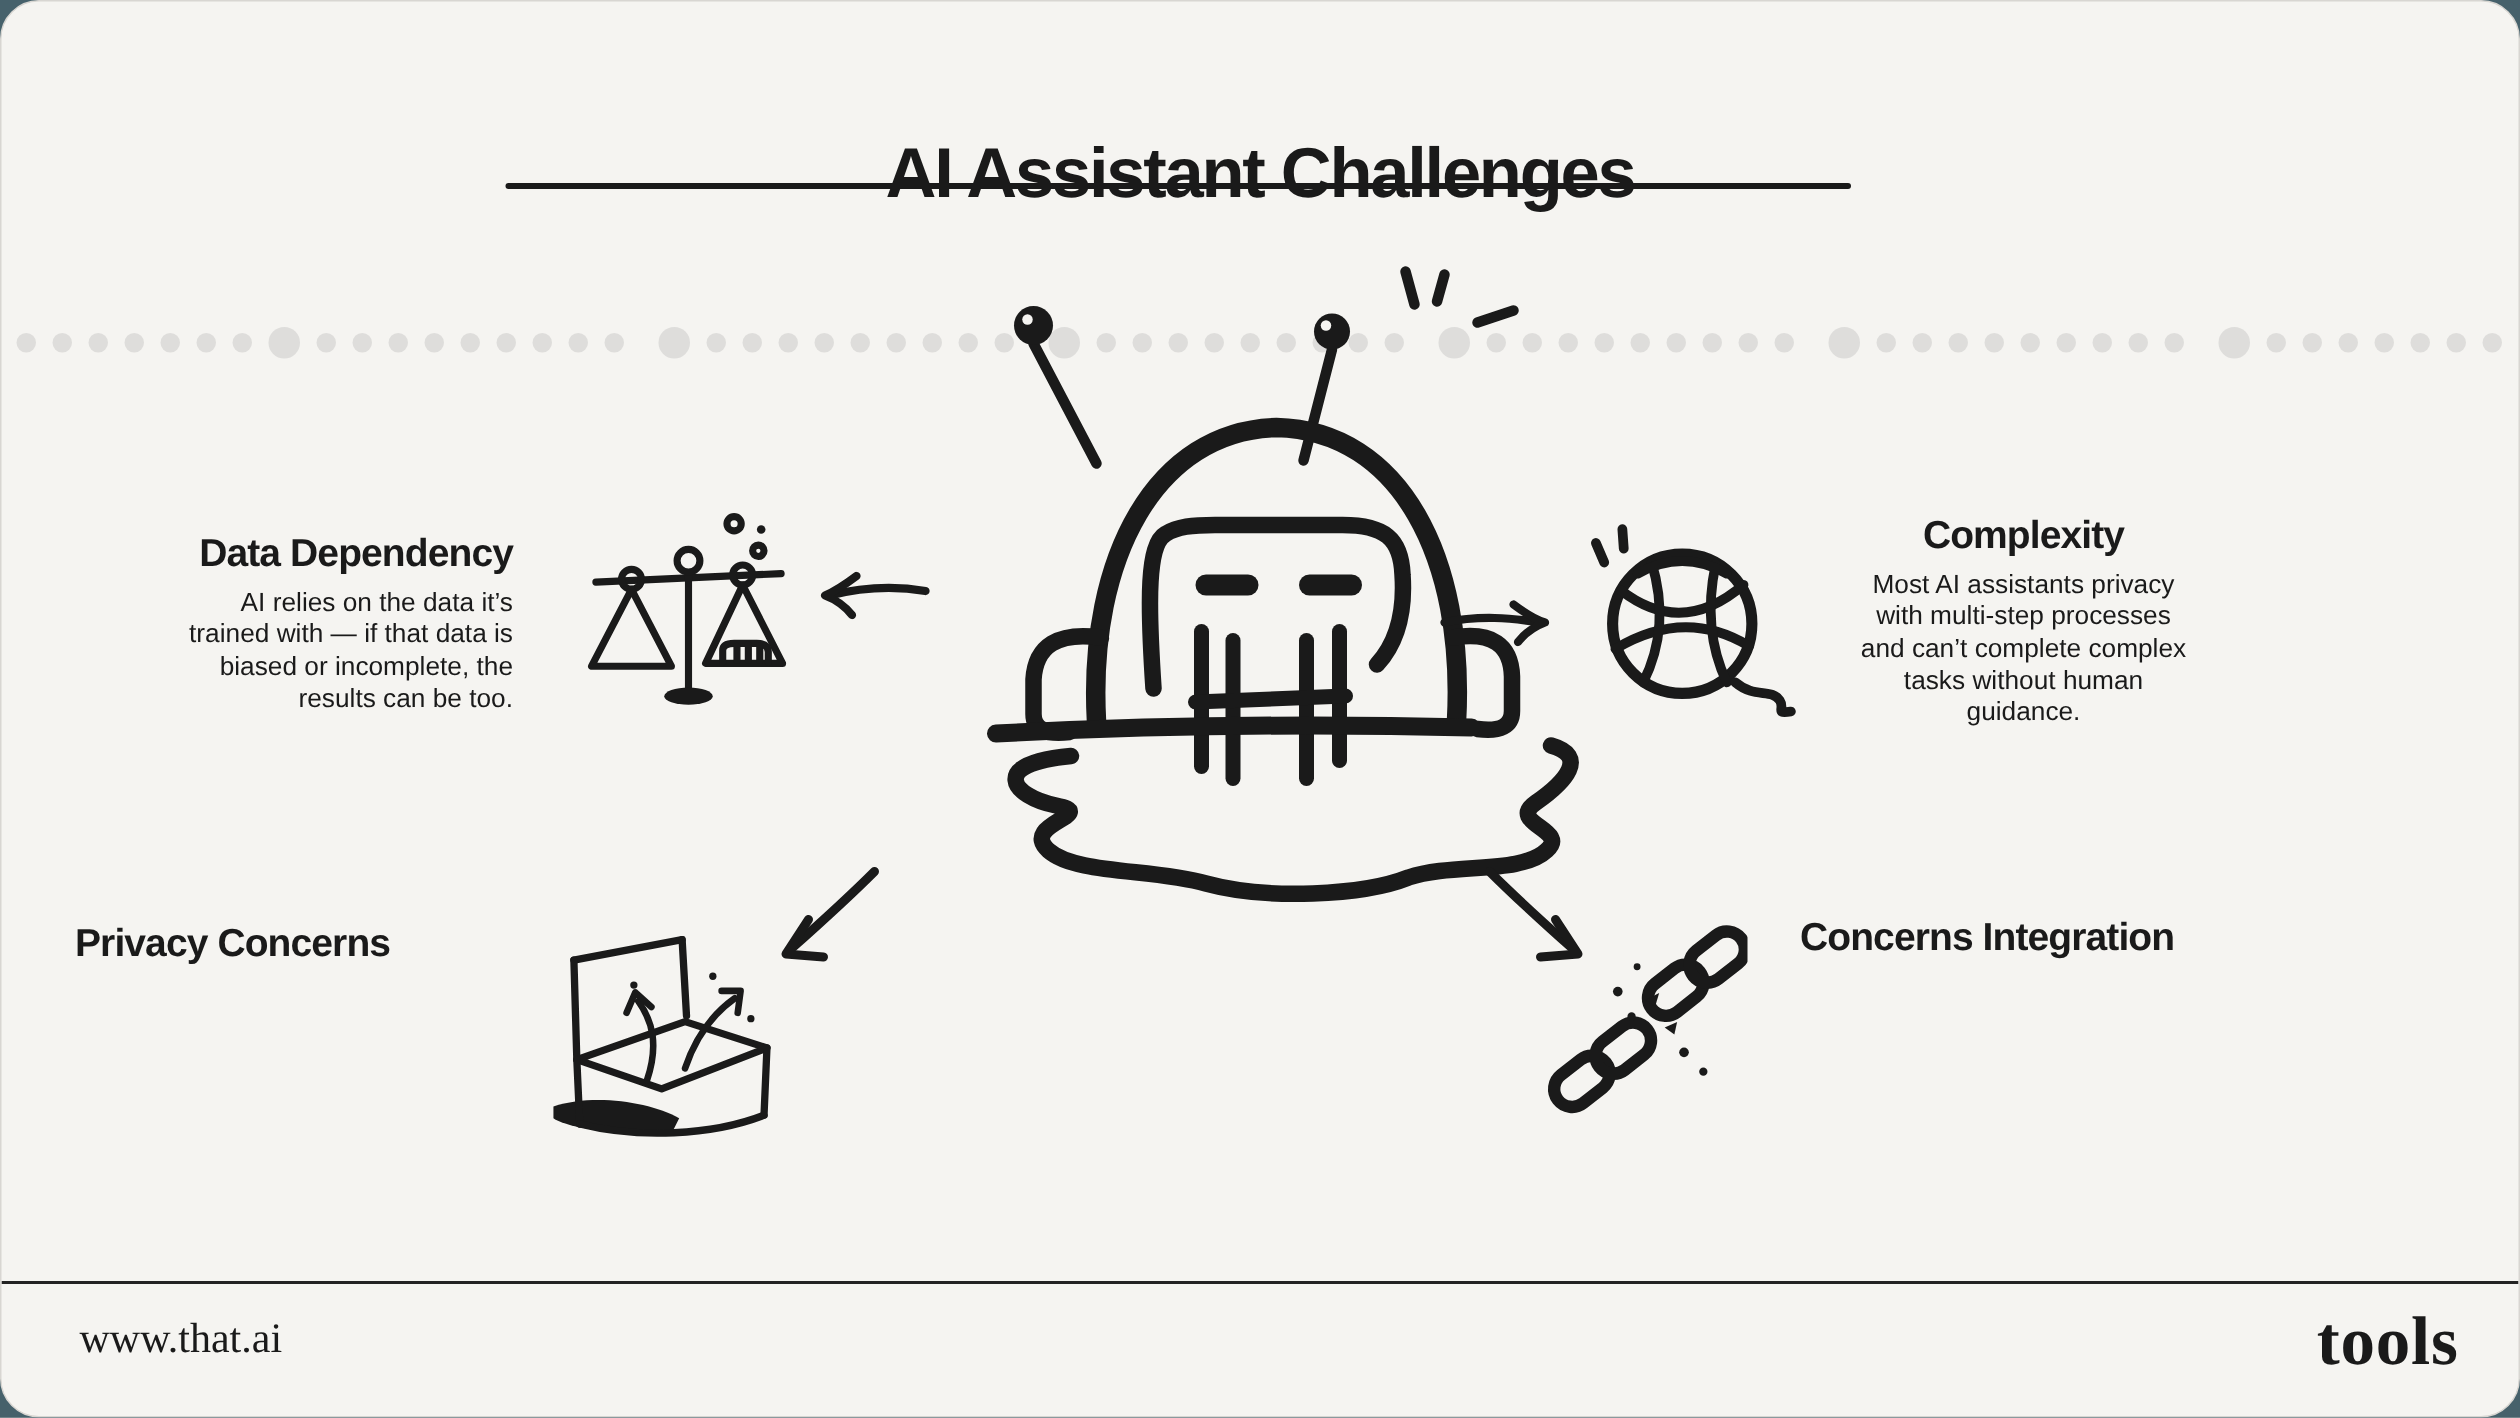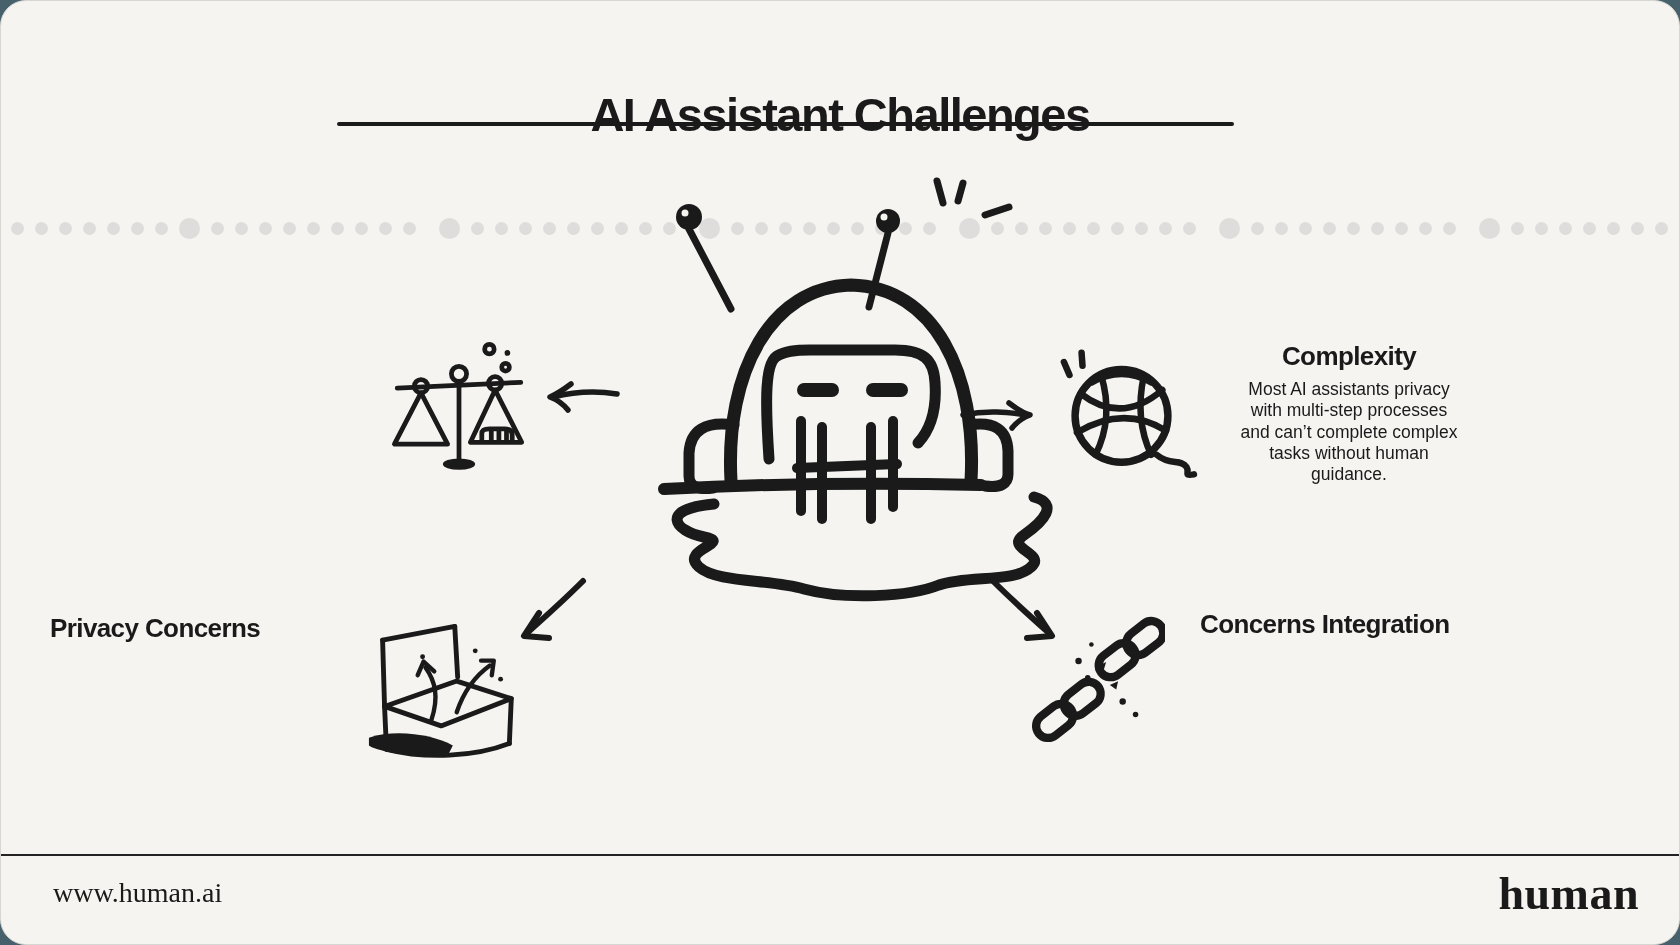--- a/index.html
+++ b/index.html
@@ -244,35 +244,42 @@
       <circle cx="56" cy="44" r="3.5"></circle>
       <path d="M76 50 l10 -5 l-3 10 z"></path>
       <circle cx="66" cy="62" r="3"></circle>
       <path d="M90 70 l9 -4 l-2 9 z"></path>
       <circle cx="104" cy="88" r="3.5"></circle>
       <circle cx="118" cy="102" r="3"></circle>
       <circle cx="70" cy="26" r="2.5"></circle>
     </g>
   </svg>
 
+  <div class="section abs sec-dd">
+    <h2>Data Dependency</h2>
+    <p>AI relies on the data it’s
+trained with — if that data is
+biased or incomplete, the
+results can be too.</p>
+  </div>
 
   <div class="section abs sec-cx">
     <h2>Complexity</h2>
     <p>Most AI assistants privacy
 with multi-step processes
 and can’t complete complex
 tasks without human
 guidance.</p>
   </div>
 
   <div class="section abs sec-pv">
     <h2>Privacy Concerns</h2>
   </div>
 
   <div class="section abs sec-li">
     <h2>Concerns Integration</h2>
   </div>
 
   <div class="footer-divider"></div>
-  <div class="footer-url">www.human.ai</div>
-  <div class="footer-logo">human</div>
+  <div class="footer-url">www.that.ai</div>
+  <div class="footer-logo">tools</div>
 
 </div>
 
 </body></html>

